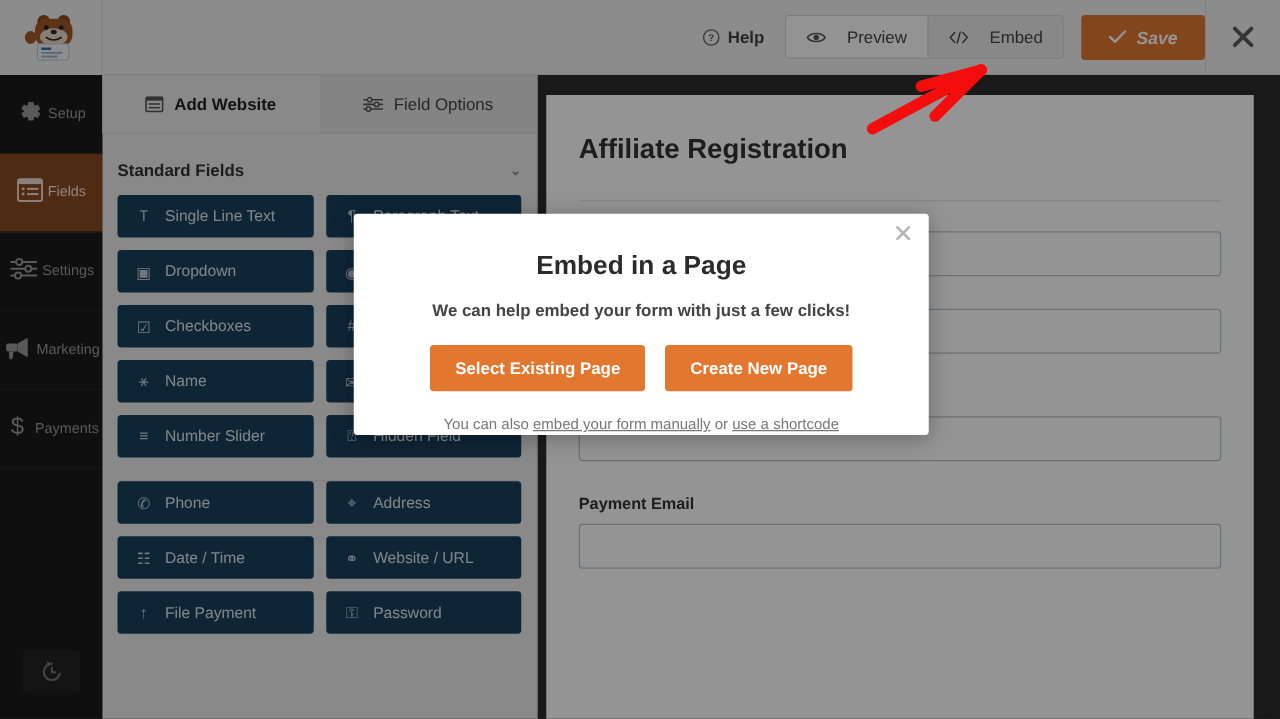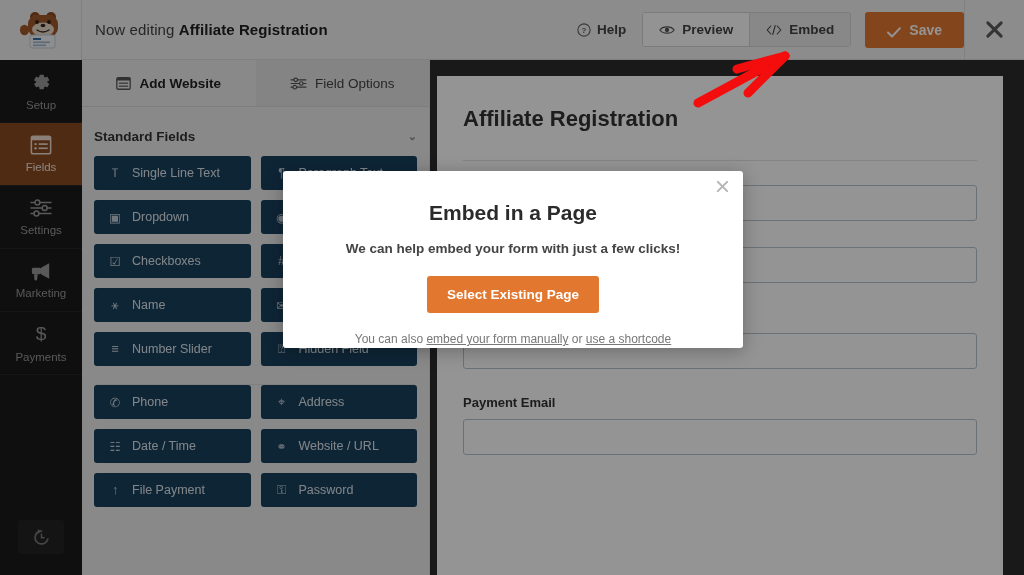--- a/index.html
+++ b/index.html
@@ -32,43 +32,43 @@
   .topbar-right {
     margin-left: auto; display: flex; align-items: center; height: 60px;
   }
   .help-btn {
     display: flex; align-items: center; gap: 6px;
     font-size: 13.5px; color: #444; font-weight: bold;
     padding: 0 16px; cursor: pointer;
   }
   .seg-group { display: flex; border: 1px solid #d4d4d4; border-radius: 3px; overflow: hidden; background:#fdfdfd; }
   .seg-btn {
-    display: flex; align-items: center; gap: 7px;
-    padding: 9px 16px; font-size: 13.5px; color: #444; font-weight: bold;
+    display: flex; align-items: center; gap: 17px;
+    padding: 9px 16px; font-size: 13.5px; color: #444; font-weight: normal;
     cursor: pointer; background: #fdfdfd;
   }
   .seg-btn + .seg-btn { border-left: 1px solid #d4d4d4; }
   .seg-btn.active { background: #eaeaea; }
   .save-btn {
-    margin-left: 14px; display: flex; align-items: flex-end; gap: 8px;
+    margin-left: 14px; display: flex; align-items: center; gap: 8px;
     background: #e27730; color: #fff; font-size: 14px; font-weight: bold;
-    padding: 10px 22px; border-radius: 3px; cursor: pointer;
+    padding: 10px 22px; border-radius: 3px; cursor: pointer; font-style: italic;
   }
   .close-x {
     width: 60px; height: 60px; display:flex; align-items:center; justify-content:center;
     border-left: 1px solid #ddd; cursor: pointer; color: #666;
   }
 
   
   .rail {
     position: absolute; top: 60px; left: 0; width: 82px; height: 515px;
     background: #1a1a1a;
   }
   .rail-item {
-    height: 63px; display: flex; flex-direction: column;
+    height: 63px; display: flex; flex-direction: row;
     align-items: center; justify-content: center; gap: 3px;
     color: #9a9a9a; font-size: 11.5px; cursor: pointer;
     border-bottom: 1px solid #272727;
   }
   .rail-item.active { background: #8a4a22; color: #f3e3d8; }
   .rail-item .r-ico { line-height: 1; }
   .rail-spacer { height: 145px; }
   .rail-revision {
     margin: 0 auto; width: 46px; height: 34px; border-radius: 4px;
     background: #242424; display: flex; align-items: center; justify-content: center;
@@ -173,24 +173,20 @@
 
           <ellipse cx="6.5" cy="20" rx="4.6" ry="5.2" fill="#a35a2c"></ellipse>
 
           <rect x="12" y="25" width="25" height="13" rx="2" fill="#f3f5f7" stroke="#c7ced6"></rect>
           <rect x="15" y="28" width="8" height="2" fill="#3a6ea8"></rect>
           <rect x="15" y="31.5" width="17" height="1.6" fill="#9fb6cd"></rect>
           <rect x="15" y="34.5" width="13" height="1.6" fill="#9fb6cd"></rect>
         </svg>
       </div>
 
-      <div class="editing-text">
-        <span>Now editing</span>
-        <b>Affiliate Registration</b>
-      </div>
 
       <div class="topbar-right">
 
         <div class="help-btn">
           <svg width="14" height="14" viewBox="0 0 16 16">
             <circle cx="8" cy="8" r="7" fill="none" stroke="#666" stroke-width="1.3"></circle>
             <text x="8" y="11.5" font-size="9" text-anchor="middle" fill="#666" font-family="Liberation Sans, sans-serif">?</text>
           </svg>
           <span>Help</span>
         </div>
@@ -436,20 +432,21 @@
   <div class="modal">
     <div class="modal-close">
       <svg width="13" height="13" viewBox="0 0 14 14">
         <path d="M2 2 L12 12 M12 2 L2 12" stroke="#b5b5b5" stroke-width="2.2" stroke-linecap="round"></path>
       </svg>
     </div>
     <div class="modal-title">Embed in a Page</div>
     <div class="modal-lead">We can help embed your form with just a few clicks!</div>
     <div class="modal-actions">
       <div class="mbtn">Select Existing Page</div>
+      <div class="mbtn">Create New Page</div>
     </div>
     <div class="modal-foot">
       <span>You can also </span><a>embed your form manually</a><span> or </span><a>use a shortcode</a>
     </div>
   </div>
 
   <div class="arrow">
     <svg width="145" height="72" viewBox="0 0 145 72">
       <g fill="none" stroke="#f40d0d" stroke-width="9" stroke-linecap="round" stroke-linejoin="round">
         <path d="M8 65 L95 18"></path>

